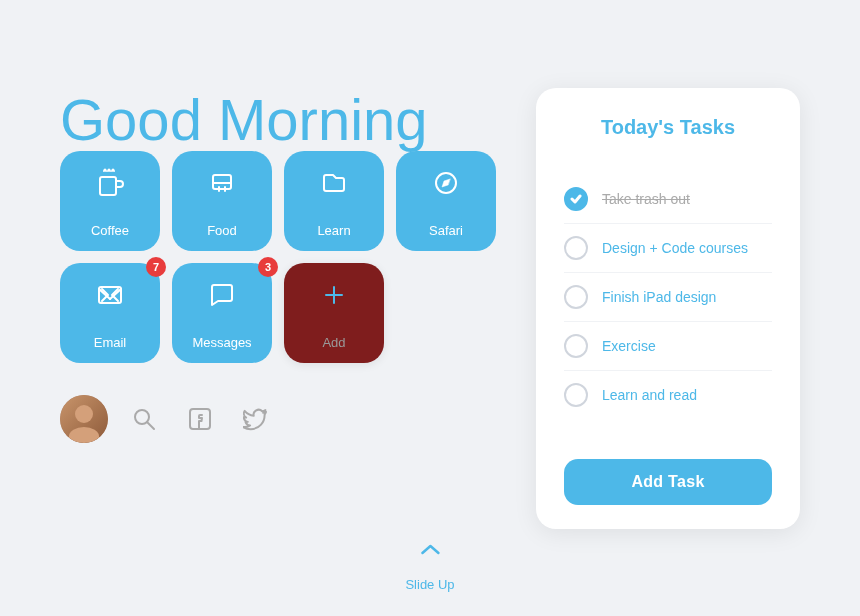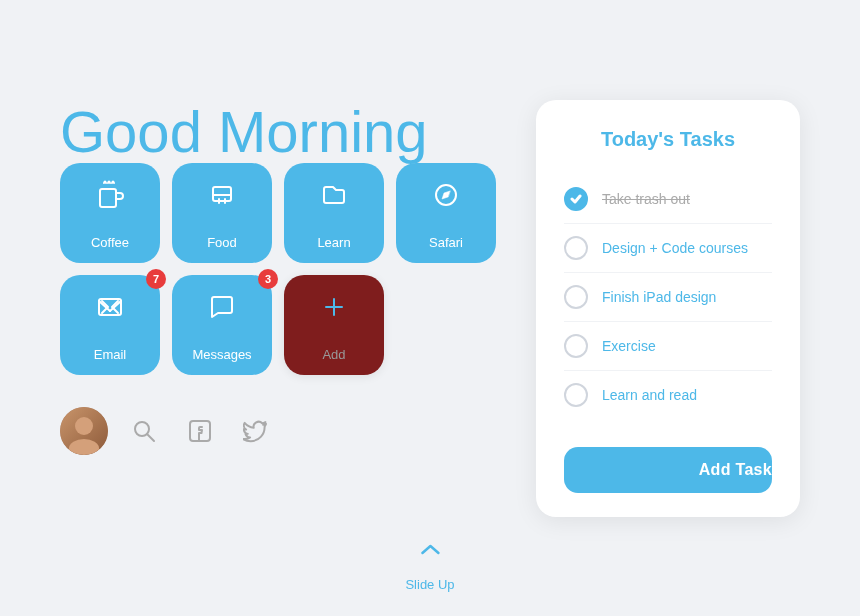--- a/index.html
+++ b/index.html
@@ -189,21 +189,21 @@
 
     
     .right-panel {
       width: 300px;
       background: #fff;
       border-radius: 20px;
       padding: 28px 28px 24px 28px;
       box-shadow: 0 4px 24px rgba(0,0,0,0.08);
       display: flex;
       flex-direction: column;
-      gap: 4px;
+      gap: 16px;
     }
     .tasks-title {
       font-size: 20px;
       font-weight: 700;
       color: #4db8e8;
       margin-bottom: 20px;
       text-align: center;
     }
     .task-list {
       display: flex;
@@ -262,21 +262,20 @@
       background: #4db8e8;
       color: #fff;
       border: none;
       border-radius: 14px;
       padding: 14px 0;
       font-size: 16px;
       font-weight: 600;
       width: 100%;
       cursor: pointer;
       letter-spacing: 0.3px;
-      text-align: right;
     }
 
     
     .bottom-area {
       position: absolute;
       bottom: 24px;
       left: 50%;
       transform: translateX(-50%);
     }
   </style>

